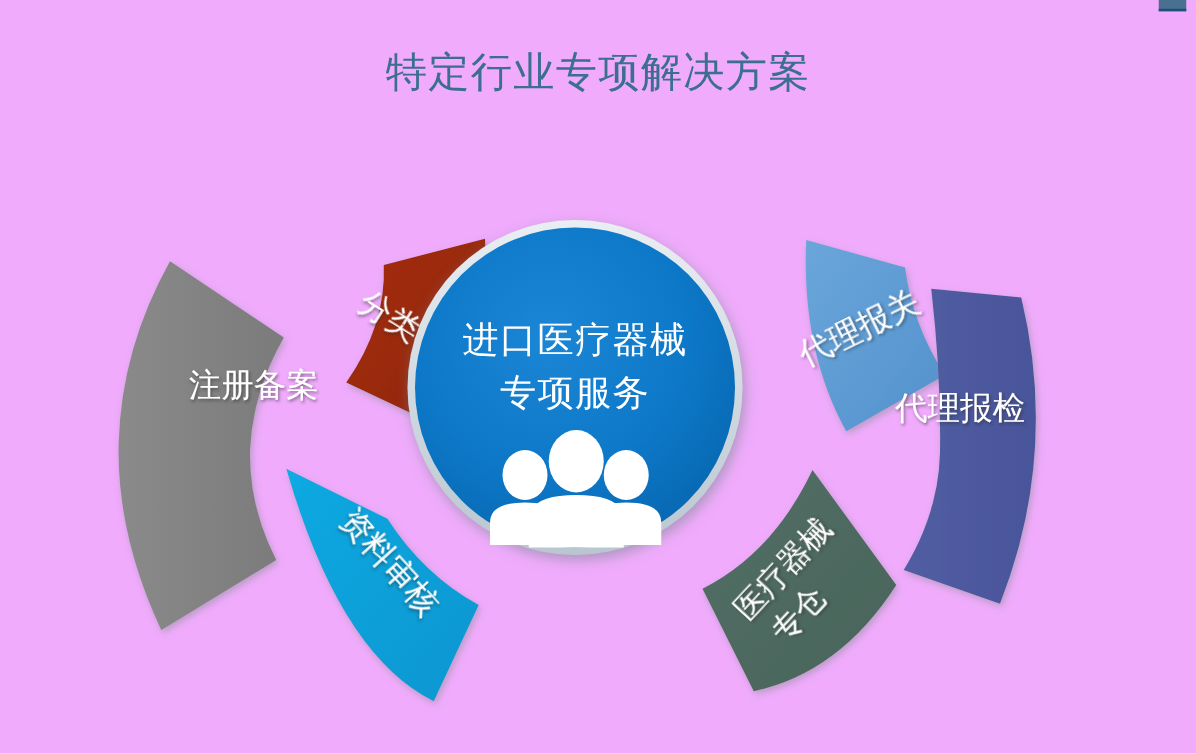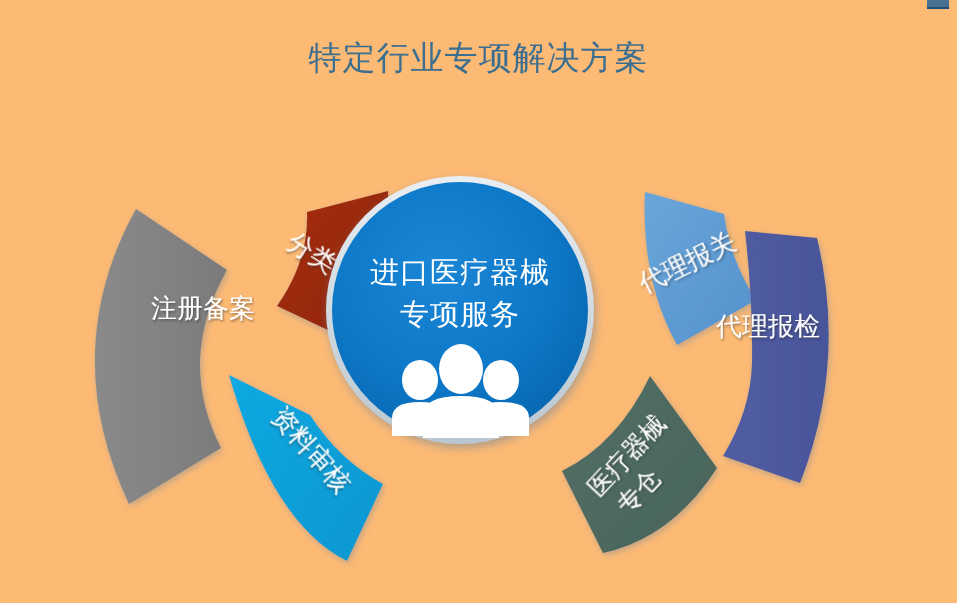--- a/index.html
+++ b/index.html
@@ -7,21 +7,21 @@
     padding: 0;
     background: #ffffff;
   }
   body {
     font-family: "Liberation Sans", "DejaVu Sans", sans-serif;
   }
   #stage {
     position: relative;
     width: 957px;
     height: 603px;
-    background: #fdba74;
+    background: #f0abfc;
     overflow: hidden;
   }
   #corner-artifact {
     position: absolute;
     top: 0px;
     right: 8px;
     width: 22px;
     height: 7px;
     background: #4a7091;
     border-bottom: 2px solid #1f4e79;

